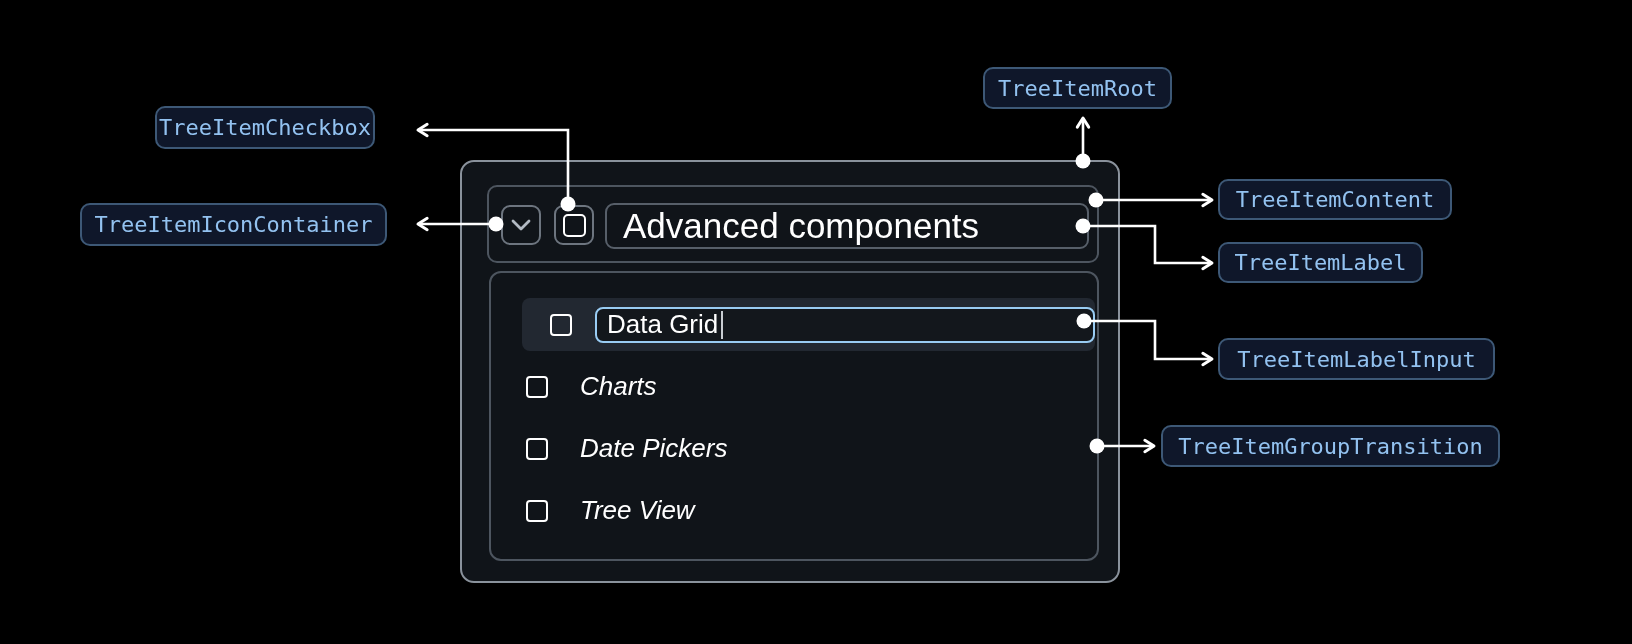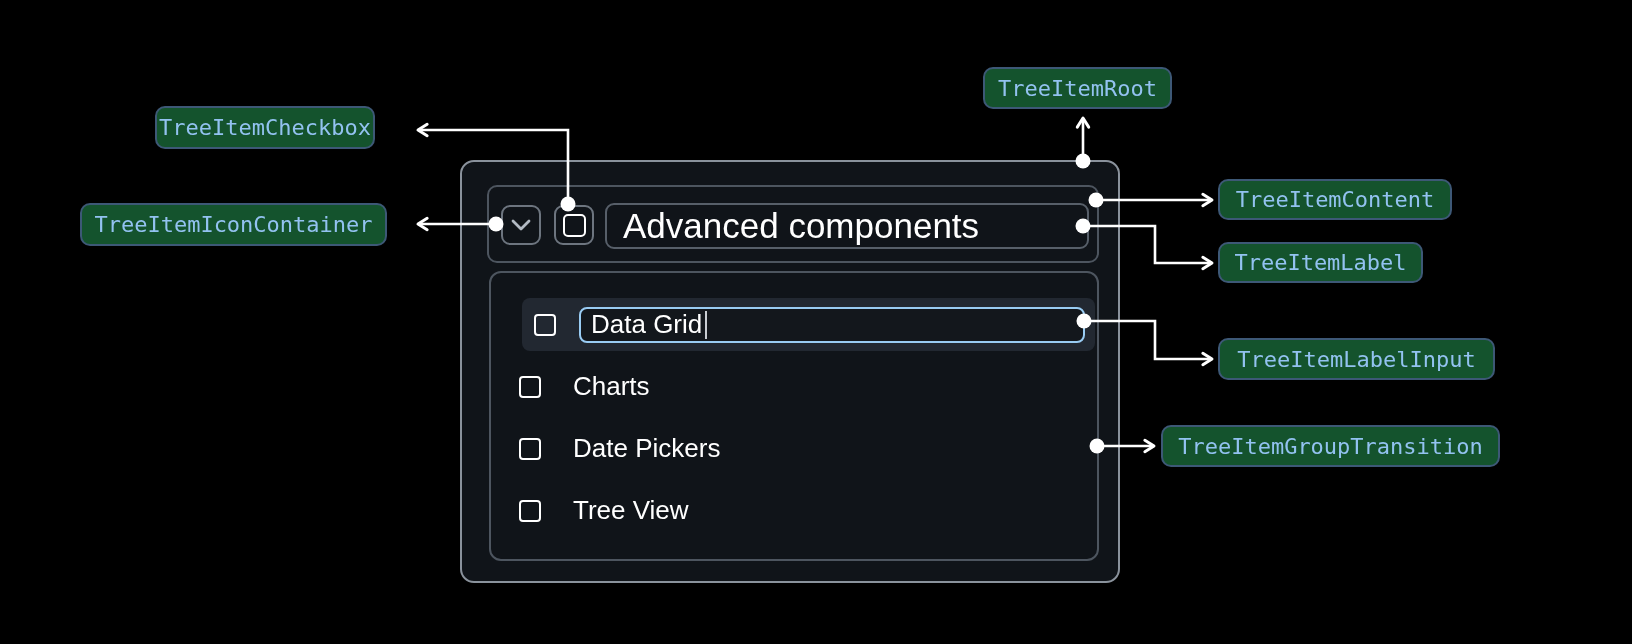--- a/index.html
+++ b/index.html
@@ -18,31 +18,31 @@
          border:2px solid #6d757f;border-radius:9px;box-sizing:border-box;
          display:flex;align-items:center;justify-content:center;}
   .cb-inner{width:23px;height:23px;border:2.5px solid #fff;border-radius:5px;box-sizing:border-box;}
   .labelbox{position:absolute;left:116px;top:16px;width:484px;height:46px;
             border:2px solid #575f69;border-radius:9px;box-sizing:border-box;
             color:#fff;font-size:35px;line-height:42px;padding-left:16px;}
   .group{position:absolute;left:27px;top:109px;width:610px;height:290px;
          border:2px solid #4d555f;border-radius:12px;box-sizing:border-box;}
   .row{position:absolute;left:0;width:100%;height:53px;display:flex;align-items:center;box-sizing:border-box;}
   .row .cb{width:22px;height:22px;border:2.5px solid #fff;border-radius:4px;box-sizing:border-box;flex:none;}
-  .row.plain{padding-left:28px;}
+  .row.plain{padding-left:35px;font-style:italic;}
   .row.plain .rowlabel{margin-left:32px;color:#fff;font-size:26px;}
-  .row-editing{left:31px;width:573px;background:#222831;border-radius:8px;padding-left:12px;}
+  .row-editing{left:31px;width:573px;background:#222831;border-radius:8px;padding-left:28px;}
   .edit-input{margin-left:23px;width:506px;height:36px;border:2px solid #99ccf3;border-radius:8px;
               background:#13171c;box-sizing:border-box;display:flex;align-items:center;
               padding-left:10px;color:#fff;font-size:26px;}
   .caret{width:2px;height:28px;background:#c9cdd2;margin-left:3px;}
 
   
   .badge{position:absolute;display:flex;align-items:center;justify-content:center;
-         background:#14532d;border:2px solid #3d5876;border-radius:10px;box-sizing:border-box;
+         background:#0f172a;border:2px solid #3d5876;border-radius:10px;box-sizing:border-box;
          color:#93c2f0;font-family:"DejaVu Sans Mono",monospace;font-size:22px;white-space:nowrap;}
 
   
   .overlay{position:absolute;left:0;top:0;pointer-events:none;}
   .overlay path{stroke:#fff;stroke-width:2.6;fill:none;}
   .overlay circle{fill:#fff;}
 </style>
 </head>
 <body>
 

